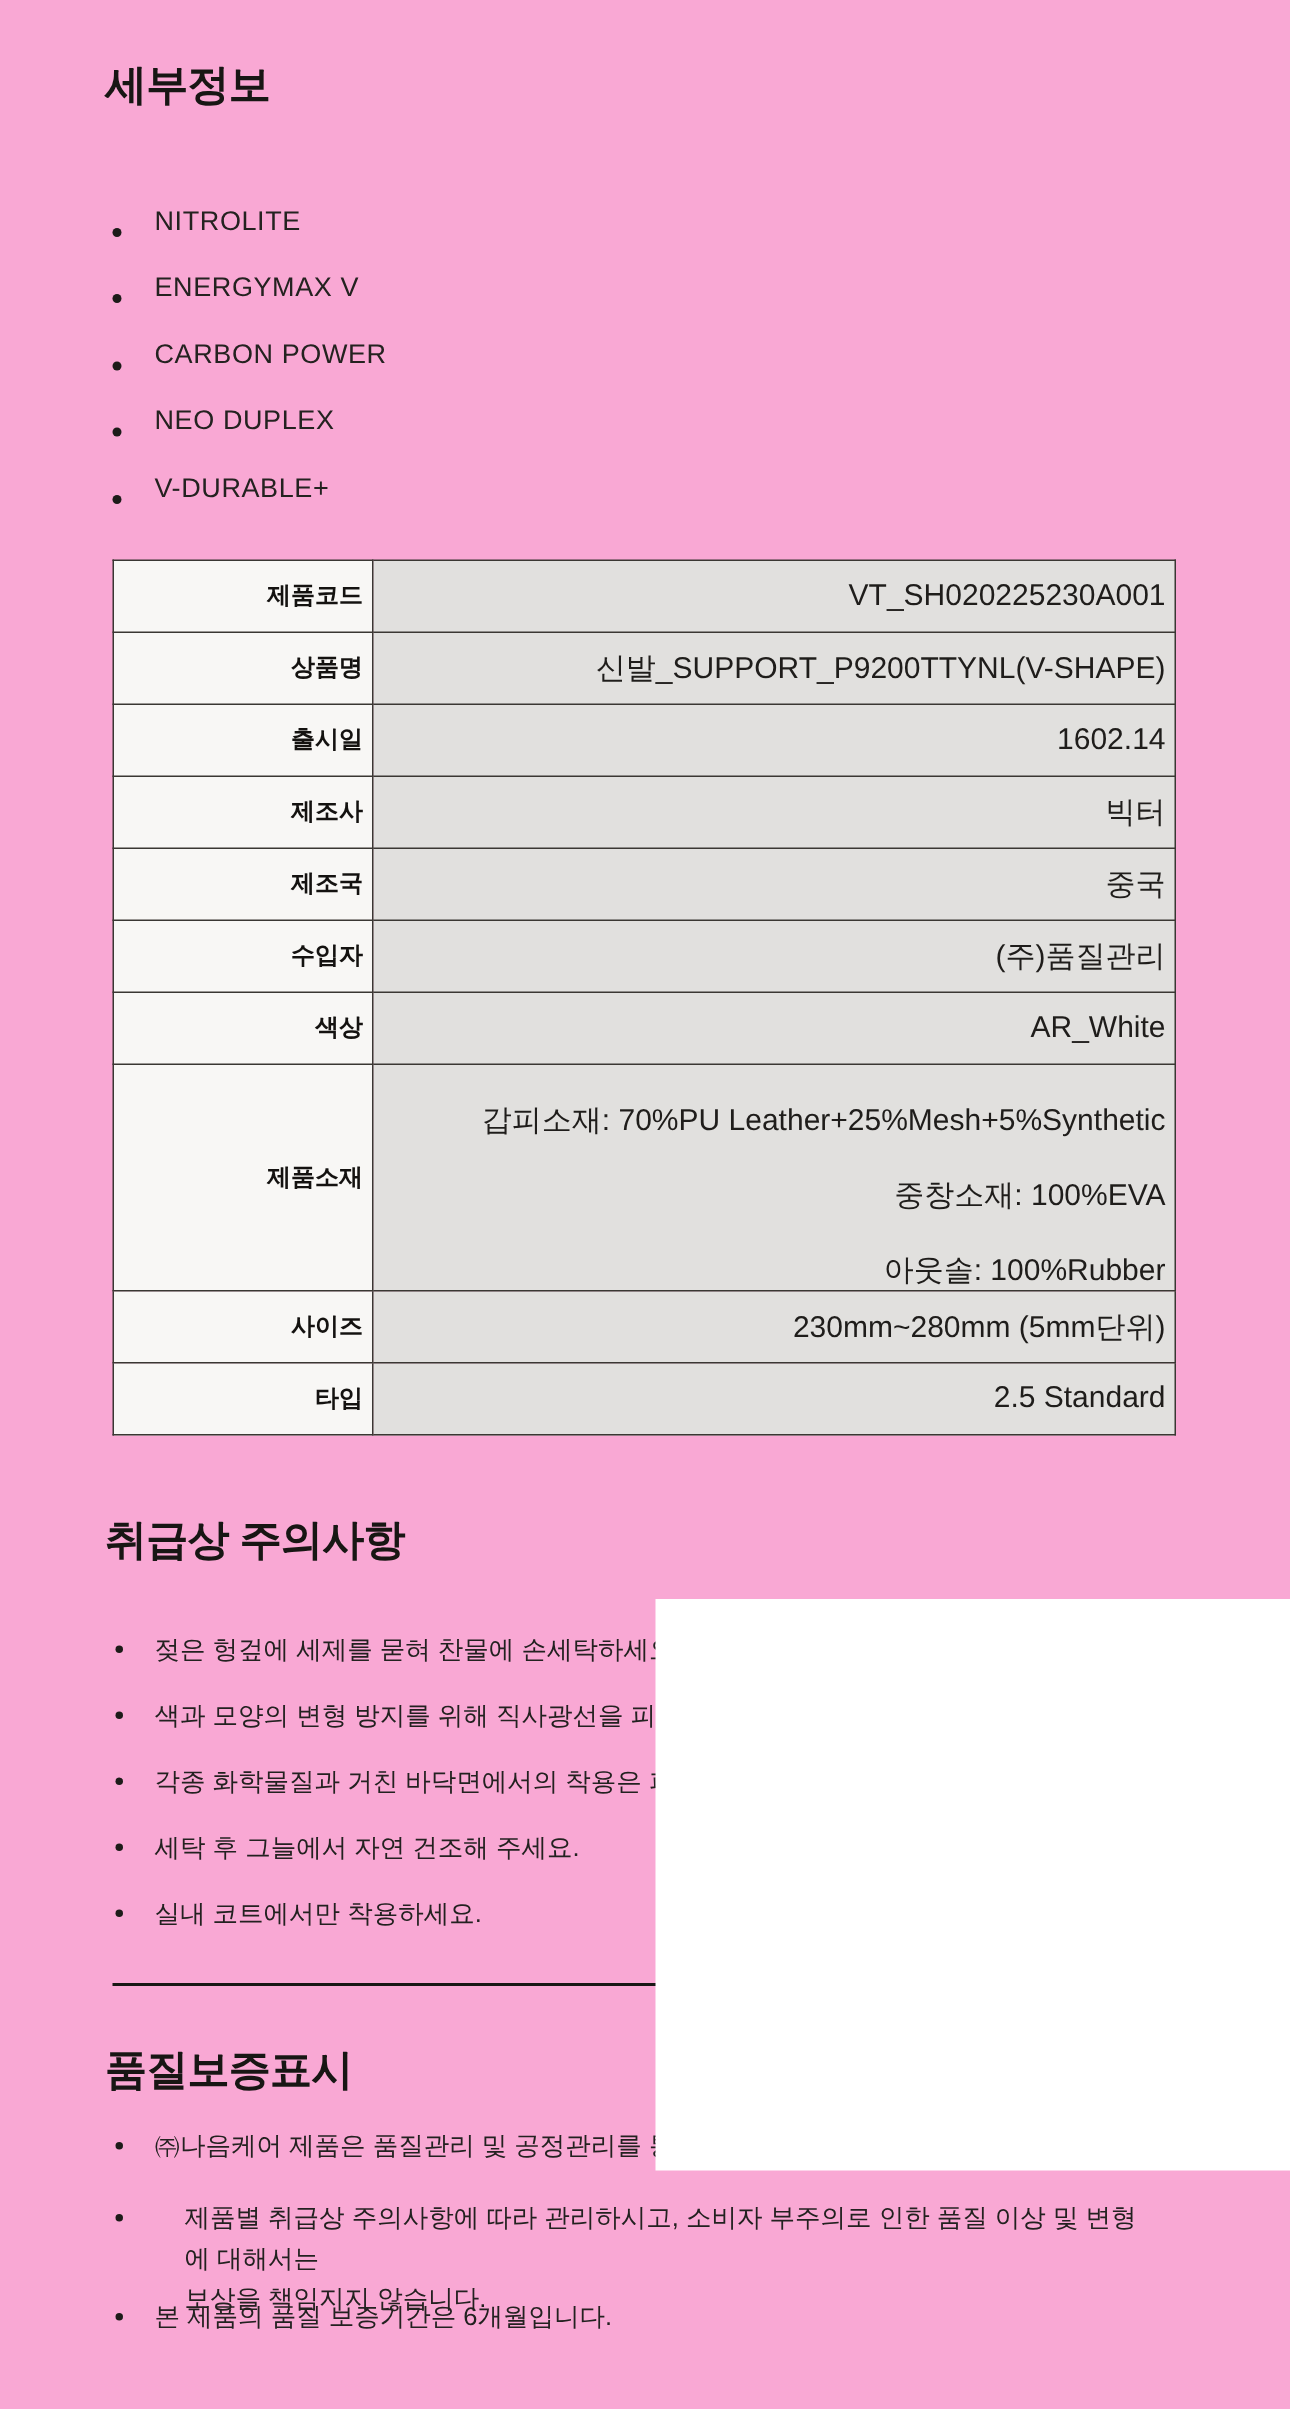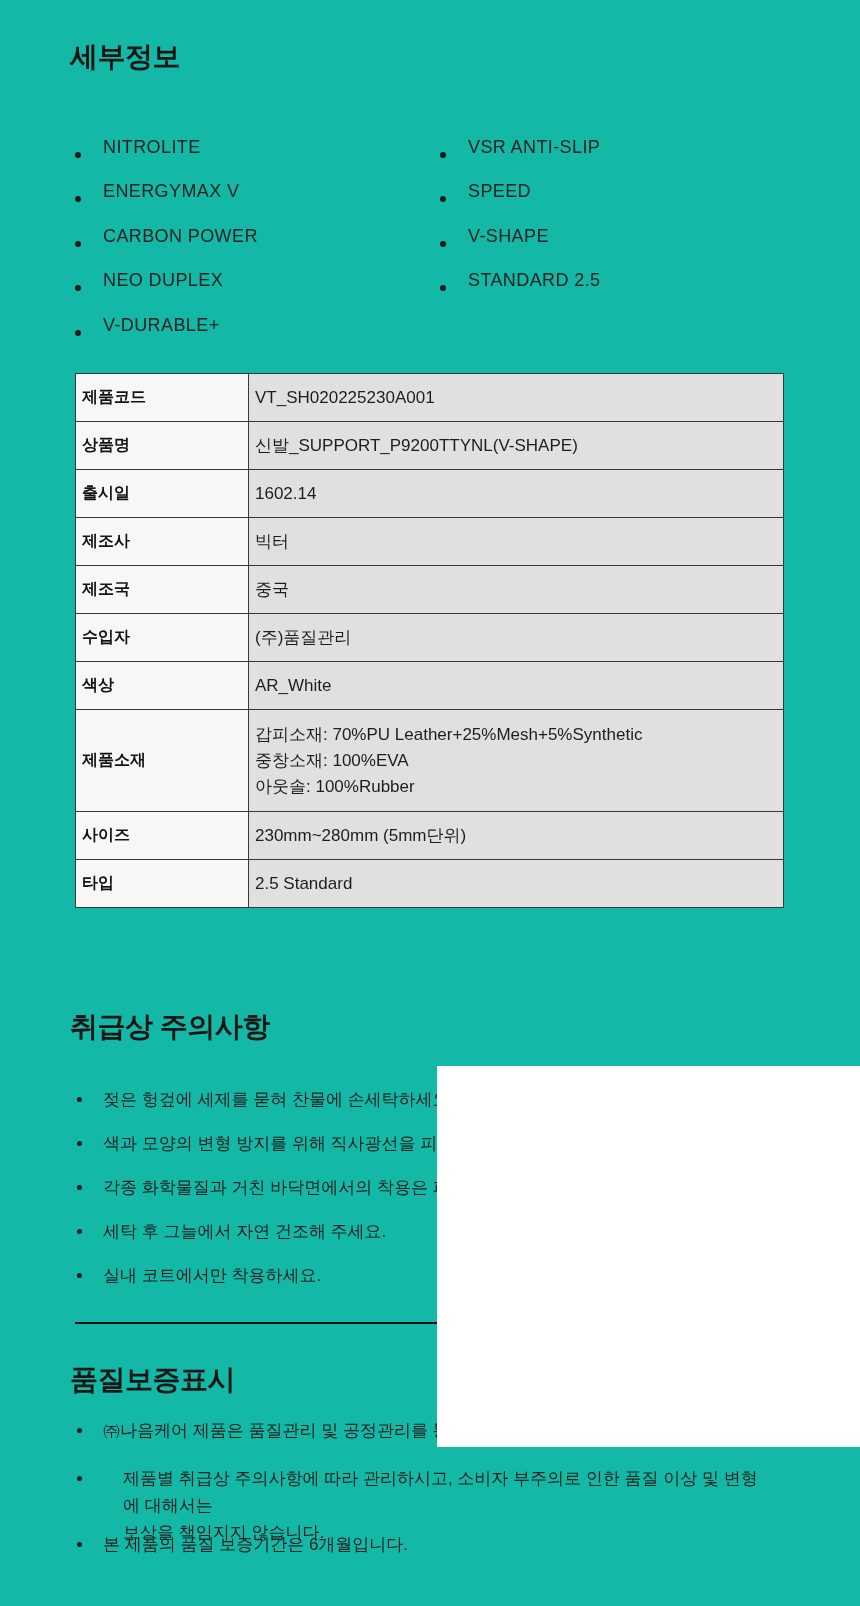--- a/index.html
+++ b/index.html
@@ -1,19 +1,19 @@
 <!DOCTYPE html>
 <html><head>
 <meta charset="utf-8">
 <style>
   html,body { margin:0; padding:0; }
   .canvas {
     position:relative;
     width:860px; height:1606px;
-    background:#14b8a6;
+    background:#f9a8d4;
     overflow:hidden;
     font-family:"Liberation Sans","DejaVu Sans",sans-serif;
     color:#1f1d1b;
   }
   .section-title {
     position:absolute; margin:0;
     font-size:28px; font-weight:700;
     letter-spacing:-0.5px; color:#181614;
   }
   
@@ -25,31 +25,31 @@
   .feature-label { font-size:18px; letter-spacing:0.4px; color:#242220; white-space:nowrap; }
 
   
   .spec-table {
     position:absolute; left:75px; top:373px; width:709px;
     border-collapse:collapse; table-layout:fixed;
   }
   .spec-table td {
     border:1.6px solid #3a3733;
     height:47px; padding:0 6px;
-    text-align:left; vertical-align:middle;
+    text-align:right; vertical-align:middle;
   }
   .spec-table td.label {
     width:160px; background:#f8f7f5;
     font-weight:700; font-size:16px; color:#141210;
   }
   .spec-table td.value {
-    background:#e1e0de; font-size:17px; color:#1f1d1b;
+    background:#e1e0de; font-size:20px; color:#1f1d1b;
   }
   .spec-table tr.tall td { height:101px; }
-  .value-line { line-height:26px; }
+  .value-line { line-height:26px;margin-top:24px; }
 
   
   .care-list { position:absolute; left:77px; top:1078px; }
   .care-row { height:43.8px; display:flex; align-items:center; }
   .dot5 { width:5px; height:5px; border-radius:50%; background:#1d1b19; margin-right:21px; flex:none; }
   .bullet-text { font-size:17px; color:#232120; white-space:nowrap; }
 
   .divider { position:absolute; left:75px; top:1322px; width:709px; height:2px; background:#191715; }
 
   .w-item { position:absolute; left:77px; display:flex; align-items:flex-start; }
@@ -87,38 +87,20 @@
     <div class="feature-row">
       <span class="dot6"></span>
       <span class="feature-label">NEO DUPLEX</span>
     </div>
     <div class="feature-row">
       <span class="dot6"></span>
       <span class="feature-label">V-DURABLE+</span>
     </div>
   </div>
 
-  <div class="feature-col right">
-    <div class="feature-row">
-      <span class="dot6"></span>
-      <span class="feature-label">VSR ANTI-SLIP</span>
-    </div>
-    <div class="feature-row">
-      <span class="dot6"></span>
-      <span class="feature-label">SPEED</span>
-    </div>
-    <div class="feature-row">
-      <span class="dot6"></span>
-      <span class="feature-label">V-SHAPE</span>
-    </div>
-    <div class="feature-row">
-      <span class="dot6"></span>
-      <span class="feature-label">STANDARD 2.5</span>
-    </div>
-  </div>
 
   <table class="spec-table">
     <tbody>
       <tr>
         <td class="label">제품코드</td>
         <td class="value">VT_SH020225230A001</td>
       </tr>
       <tr>
         <td class="label">상품명</td>
         <td class="value">신발_SUPPORT_P9200TTYNL(V-SHAPE)</td>

